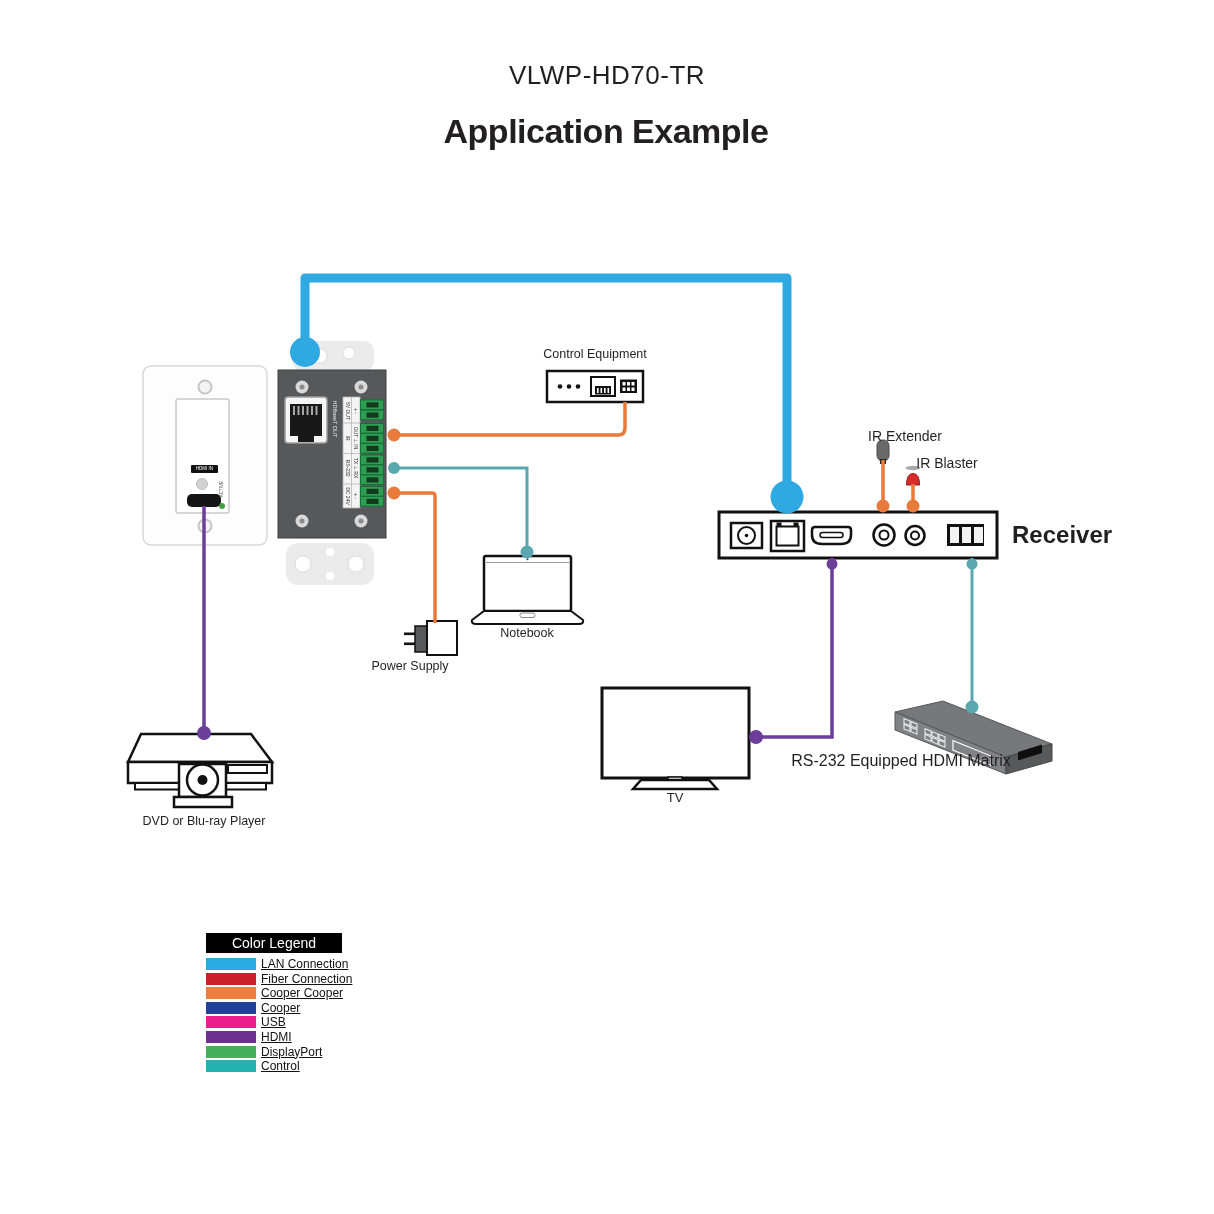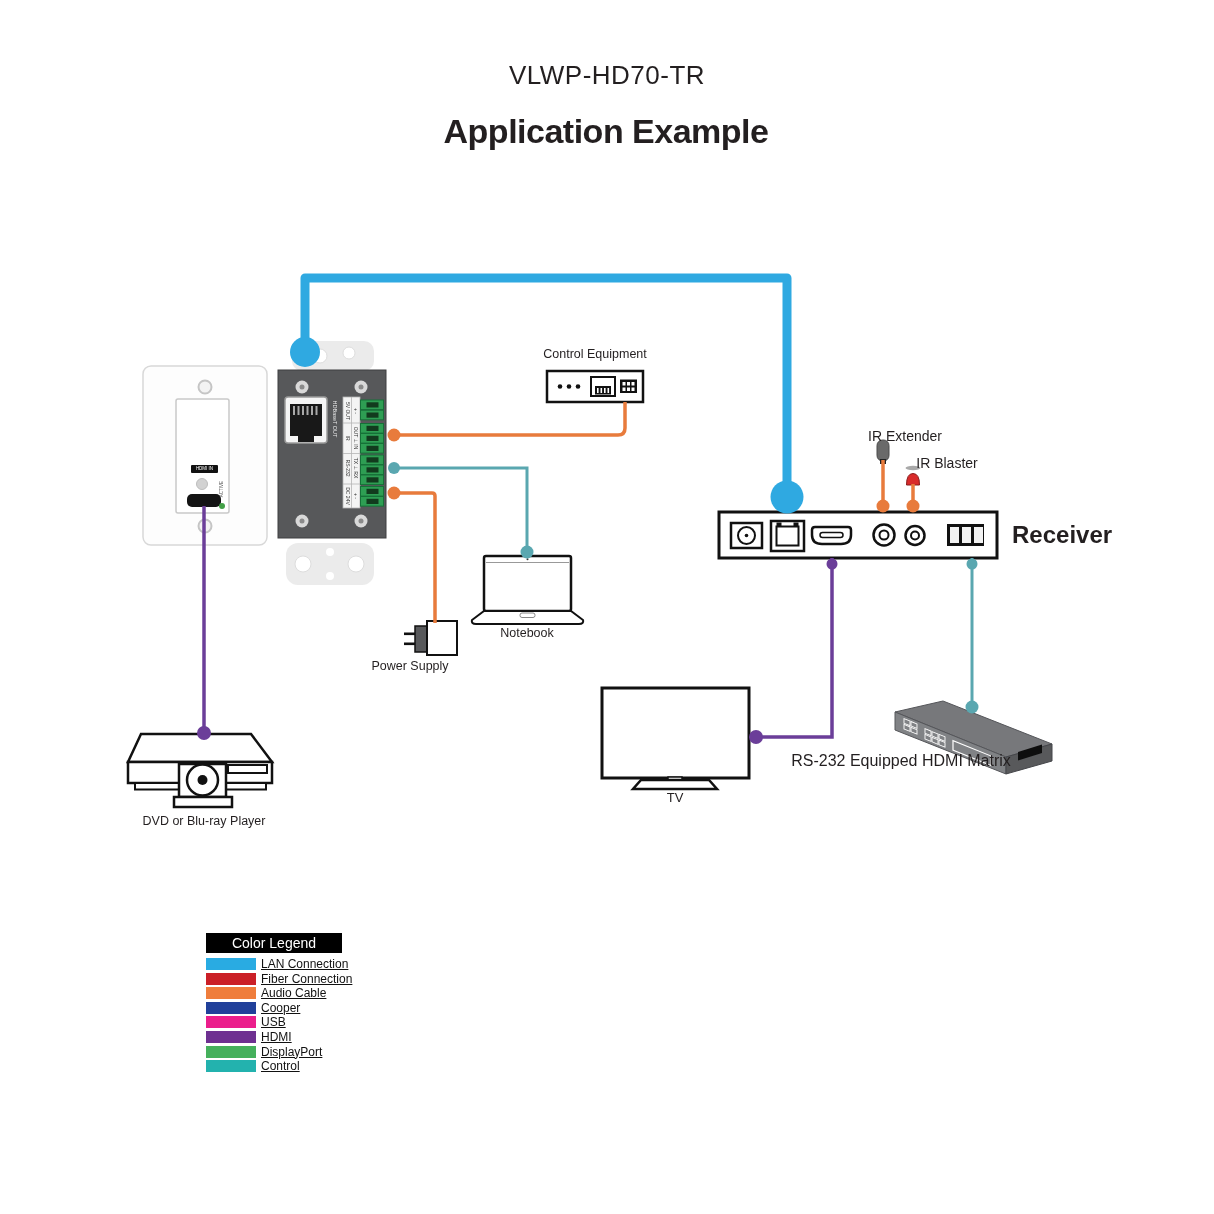--- a/index.html
+++ b/index.html
@@ -262,21 +262,21 @@
     <div class="legend-row">
       <div class="legend-swatch" style="background: rgb(41, 171, 226);"></div>
       <div class="legend-text">LAN Connection</div>
       </div>
     <div class="legend-row">
       <div class="legend-swatch" style="background: rgb(203, 32, 39);"></div>
       <div class="legend-text">Fiber Connection</div>
       </div>
     <div class="legend-row">
       <div class="legend-swatch" style="background: rgb(239, 125, 60);"></div>
-      <div class="legend-text">Audio Cable</div>
+      <div class="legend-text">Cooper Cooper</div>
       </div>
     <div class="legend-row">
       <div class="legend-swatch" style="background: rgb(33, 64, 154);"></div>
       <div class="legend-text">Cooper</div>
       </div>
     <div class="legend-row">
       <div class="legend-swatch" style="background: rgb(235, 30, 140);"></div>
       <div class="legend-text">USB</div>
       </div>
     <div class="legend-row">

